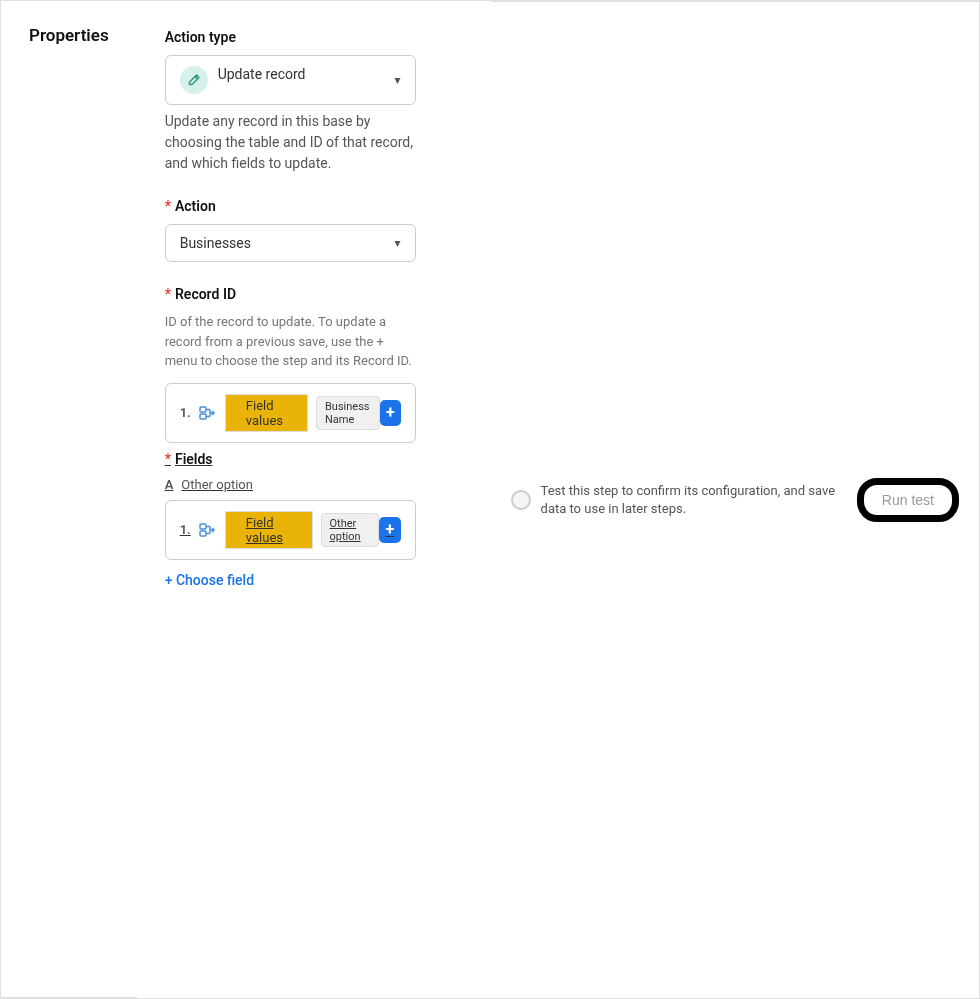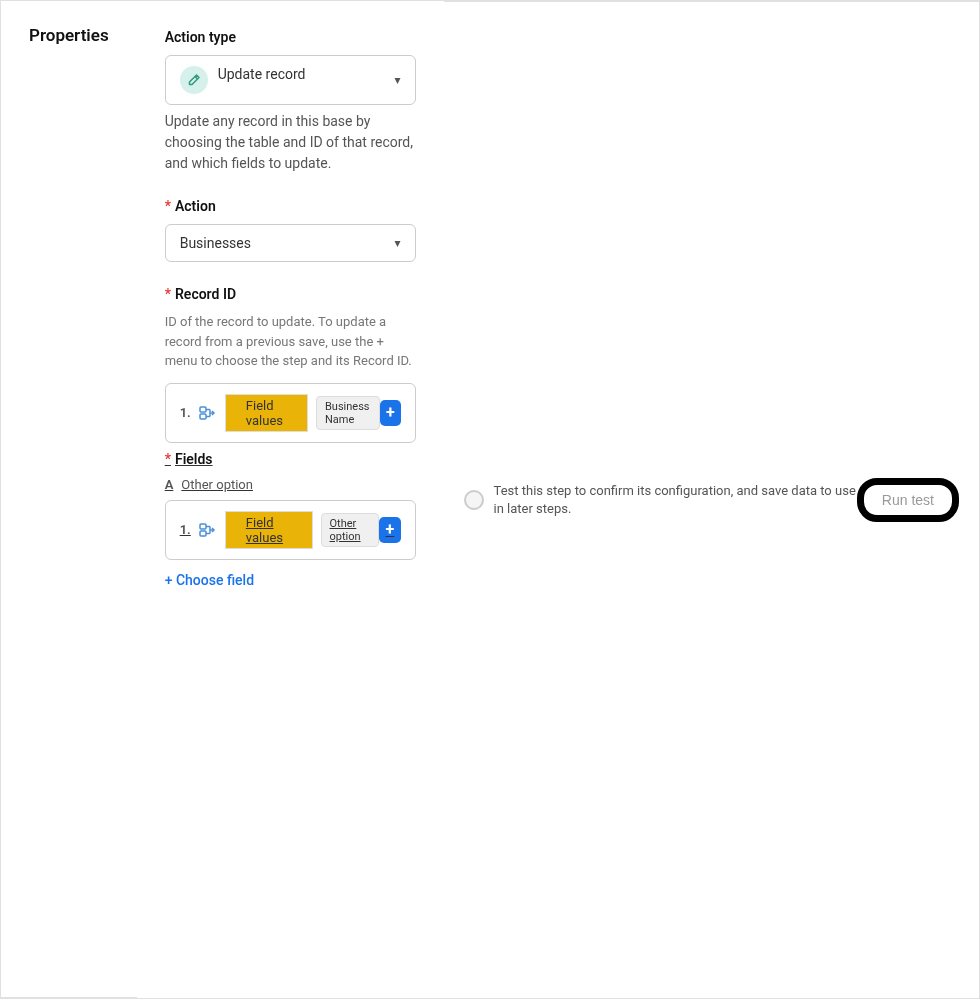--- a/index.html
+++ b/index.html
@@ -170,20 +170,21 @@
       display: inline-block;
       text-align: center;
     }
     .footer {
       border-top: 1px solid #e0e0e0;
       padding: 18px 20px;
       display: flex;
       align-items: center;
       justify-content: space-between;
       background: #fff;
+      margin-left: 47px;
     }
     .footer-left {
       display: flex;
       align-items: center;
       gap: 10px;
     }
     .footer-circle {
       width: 20px;
       height: 20px;
       border-radius: 50%;

